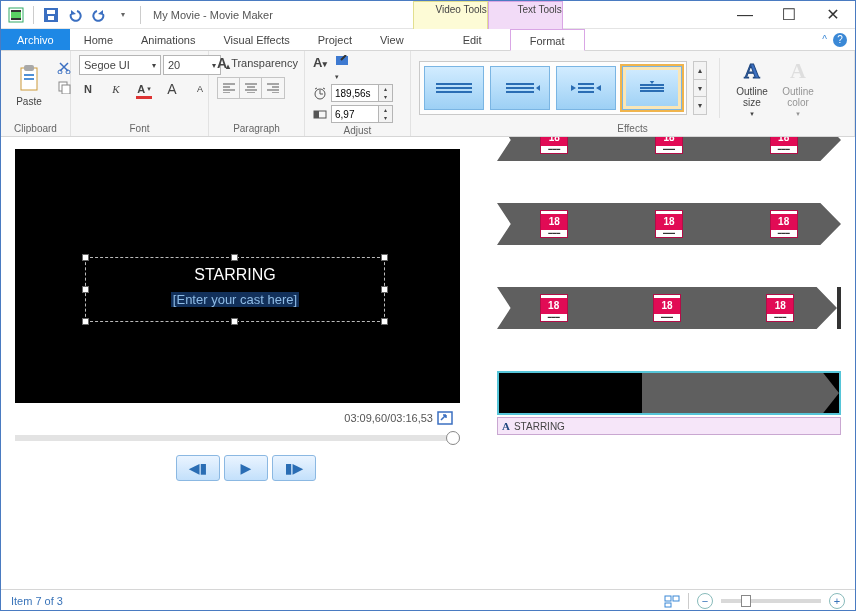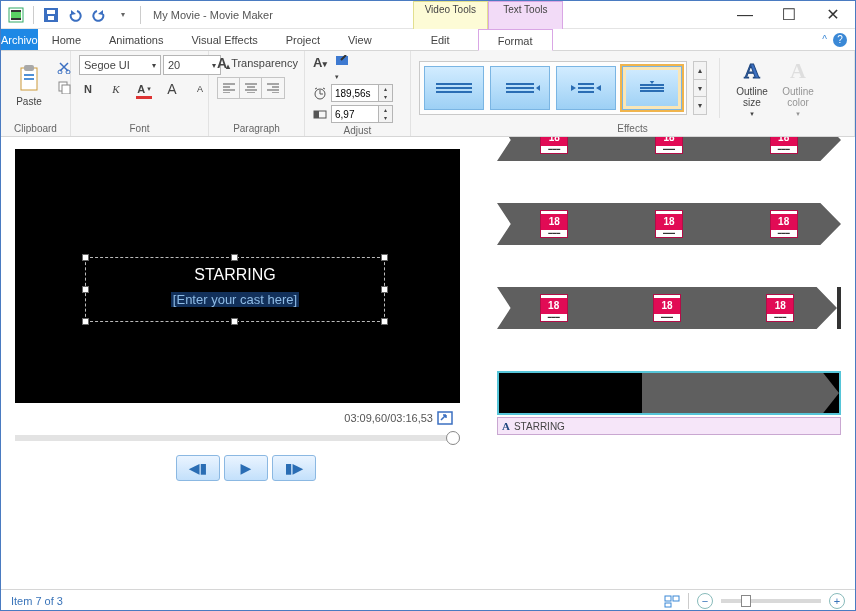--- a/index.html
+++ b/index.html
@@ -9,28 +9,28 @@
 .titlebar { height: 28px; display: flex; align-items: center; background: #fff; border-bottom: 1px solid #e4e4e4; }
 .qat { display: flex; align-items: center; padding-left: 4px; gap: 2px; }
 .qat-btn { width: 22px; height: 22px; display: flex; align-items: center; justify-content: center; cursor: pointer; }
 .separator { width: 1px; height: 18px; background: #ccc; margin: 0 4px; }
 .title-text { margin-left: 8px; color: #555; }
 .window-controls { margin-left: auto; display: flex; }
 .win-btn { width: 44px; height: 28px; display: flex; align-items: center; justify-content: center; font-size: 16px; color: #333; cursor: pointer; }
 
 
 .context-tools { display: flex; margin-left: 140px; height: 28px; }
-.context-tool { width: 75px; text-align: center; font-size: 10px; line-height: 12px; padding-top: 2px; border: 1px solid #ddd; border-bottom: none; }
+.context-tool { width: 75px; text-align: right; font-size: 10px; line-height: 12px; padding-top: 2px; border: 1px solid #ddd; border-bottom: none; }
 .context-tool.video { background: #fdfbd6; border-color: #e2df8f; }
 .context-tool.text { background: #f2dbf7; border-color: #d9a6e5; }
 
 
 .tabrow { height: 22px; background: #fff; display: flex; align-items: stretch; border-bottom: 1px solid #d6d6d6; position: relative; }
 .tab { padding: 0 14px; line-height: 22px; cursor: pointer; color: #444; font-size: 11px; }
-.tab.file { background: #1e88e5; color: #fff; padding: 0 0; }
+.tab.file { background: #1e88e5; color: #fff; padding: 0 16px; }
 .tab.active { border: 1px solid #d6d6d6; border-bottom: 1px solid #fff; margin-bottom: -1px; background: #fff; }
 .tab.video-context { margin-left: 17px; width: 75px; text-align:center; padding:0; }
 .tab.text-context  { width: 75px; text-align:center; padding:0; border: 1px solid #d9a6e5; border-bottom: 1px solid #f6f6f6; background:#fff; margin-bottom:-1px; }
 .help { margin-left: auto; display: flex; align-items: center; padding-right: 8px; gap: 6px; }
 .help-circle { width: 14px; height: 14px; border-radius: 50%; background: #3a88d6; color: #fff; font-size: 10px; display:flex; align-items:center; justify-content:center; }
 
 
 .ribbon { height: 86px; background: #f6f6f6; display: flex; border-bottom: 1px solid #d6d6d6; }
 .group { border-right: 1px solid #e2e2e2; padding: 4px 8px 2px 8px; display: flex; flex-direction: column; }
 .group-body { flex: 1; display: flex; align-items: flex-start; gap: 6px; }

